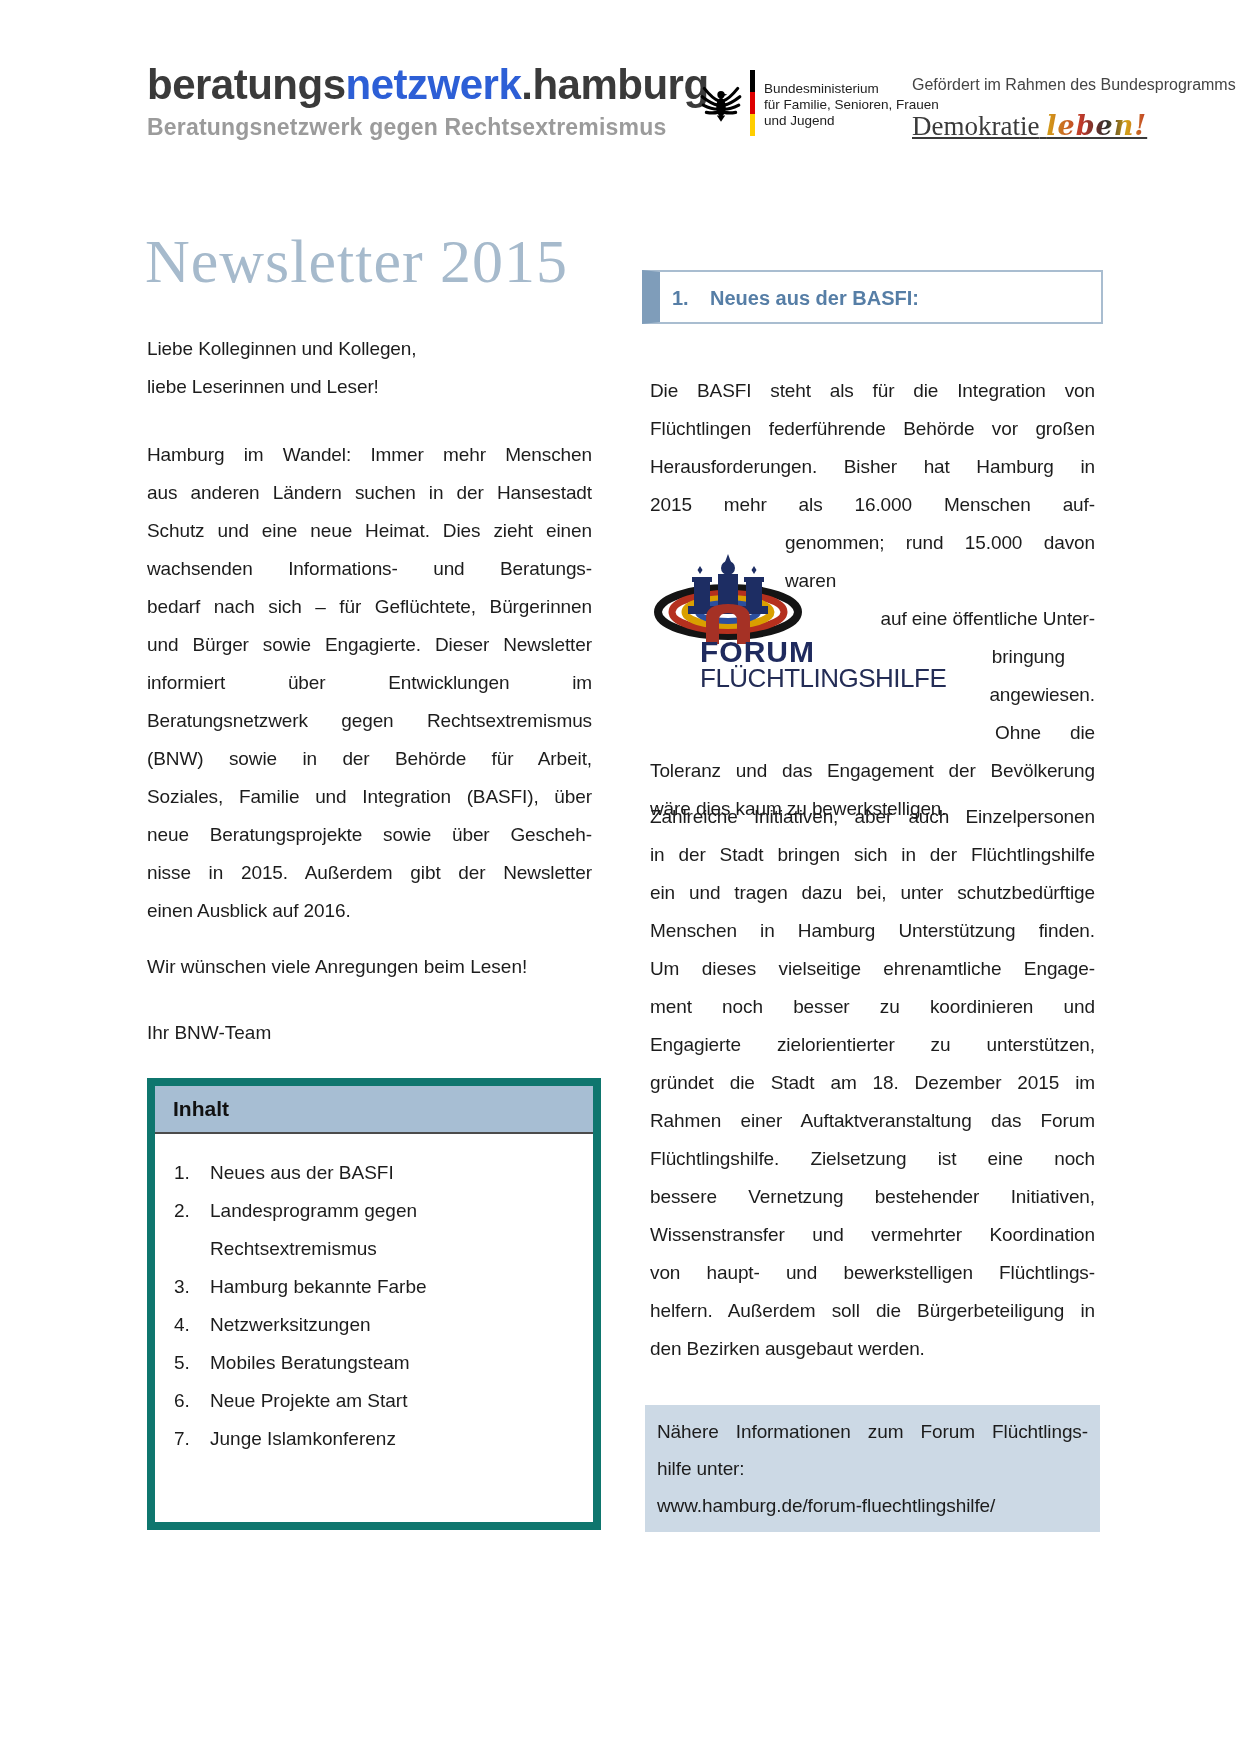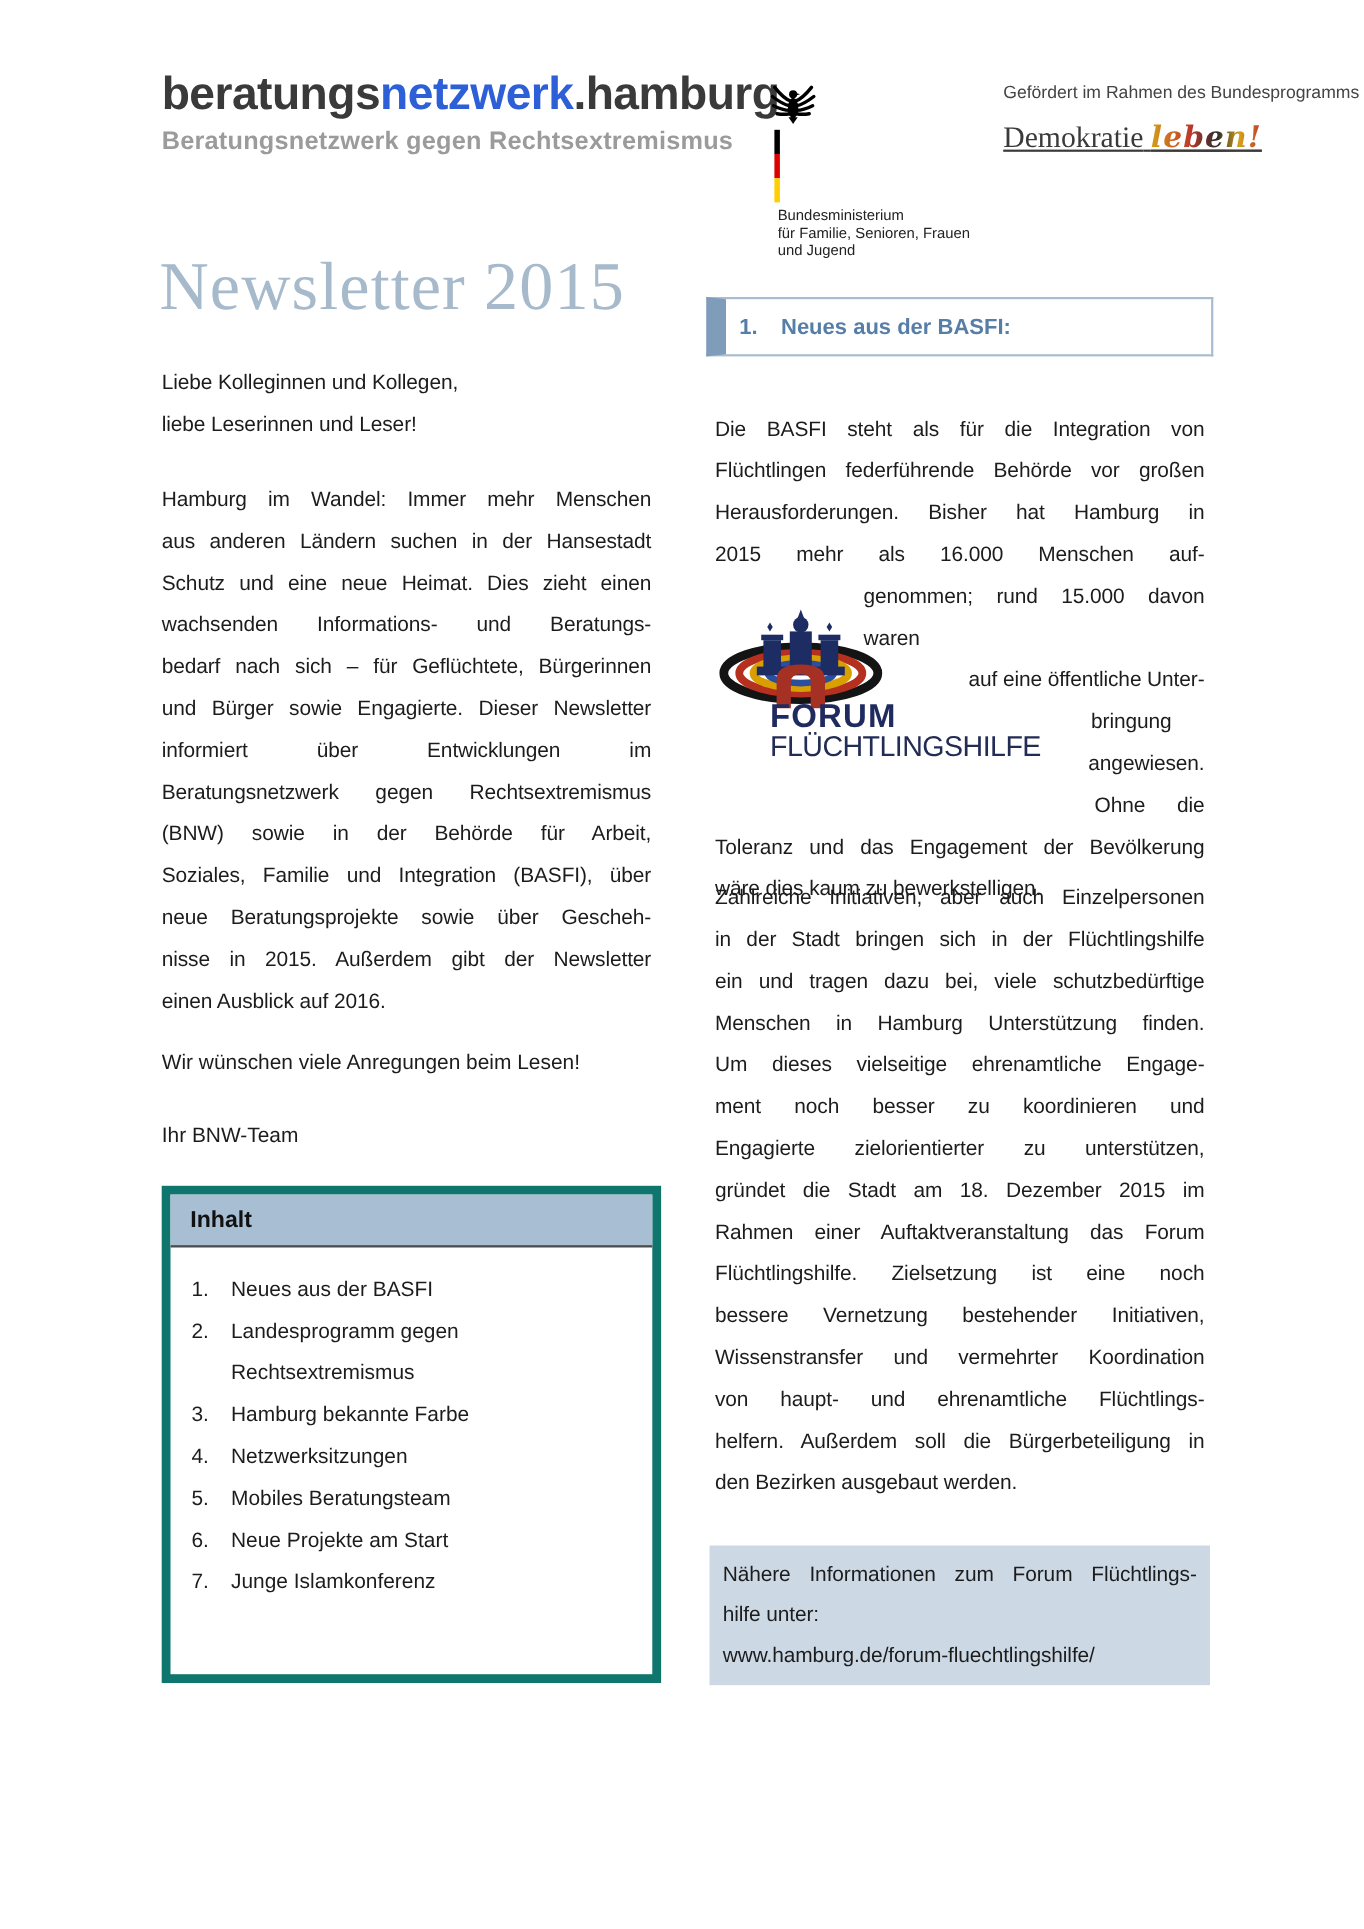--- a/index.html
+++ b/index.html
@@ -6,21 +6,21 @@
   .page{position:relative;width:1240px;height:1754px;background:#ffffff;overflow:hidden;
         font-family:"Liberation Sans",sans-serif;color:#1c1c1c;}
 
   
   .wordmark{position:absolute;left:147px;top:62px;}
   .wm-main{font-size:42px;font-weight:bold;letter-spacing:-0.5px;line-height:1.1;}
   .wm-dark{color:#3a3a3a;}
   .wm-blue{color:#2d5fd6;}
   .wm-sub{font-size:23px;font-weight:bold;color:#9b9b9b;margin-top:6px;letter-spacing:0.2px;}
 
-  .bmfsfj{position:absolute;left:698px;top:70px;display:flex;align-items:flex-start;flex-direction:column;}
+  .bmfsfj{position:absolute;left:698px;top:70px;display:flex;align-items:center;}
   .eagle{width:46px;height:48px;}
   .flagbar{width:5px;height:66px;margin-left:6px;display:flex;flex-direction:column;}
   .flagbar span{flex:1;}
   .fb-black{background:#000000;}
   .fb-red{background:#dd0000;}
   .fb-gold{background:#ffce00;}
   .bm-text{margin-left:9px;margin-top:4px;font-size:13.5px;line-height:16px;color:#222222;}
 
   .demokratie{position:absolute;left:912px;top:76px;}
   .dl-small{font-size:16px;color:#444444;}
@@ -259,31 +259,31 @@
       <path d="M56,92 V66 q0,-14 22,-14 q22,0 22,14 V92 h-13 V68 q0,-7 -9,-7 q-9,0 -9,7 V92 Z" fill="#a53125"></path>
     </svg>
     <div class="fl-forum">FORUM</div>
     <div class="fl-sub">FLÜCHTLINGSHILFE</div>
   </div>
 
   <div class="rpara2">
 
   <div class="line">Zahlreiche Initiativen, aber auch Einzelpersonen</div>
       <div class="line">in der Stadt bringen sich in der Flüchtlingshilfe</div>
-      <div class="line">ein und tragen dazu bei, viele schutzbedürftige</div>
+      <div class="line">ein und tragen dazu bei, unter schutzbedürftige</div>
       <div class="line">Menschen in Hamburg Unterstützung finden.</div>
       <div class="line">Um dieses vielseitige ehrenamtliche Engage-</div>
       <div class="line">ment noch besser zu koordinieren und</div>
       <div class="line">Engagierte zielorientierter zu unterstützen,</div>
       <div class="line">gründet die Stadt am 18. Dezember 2015 im</div>
       <div class="line">Rahmen einer Auftaktveranstaltung das Forum</div>
       <div class="line">Flüchtlingshilfe. Zielsetzung ist eine noch</div>
       <div class="line">bessere Vernetzung bestehender Initiativen,</div>
       <div class="line">Wissenstransfer und vermehrter Koordination</div>
-      <div class="line">von haupt- und ehrenamtliche Flüchtlings-</div>
+      <div class="line">von haupt- und bewerkstelligen Flüchtlings-</div>
       <div class="line">helfern. Außerdem soll die Bürgerbeteiligung in</div>
       <div class="line">den Bezirken ausgebaut werden.</div>
     </div>
 
   <div class="info-box">
 
   <div class="line">Nähere Informationen zum Forum Flüchtlings-</div>
       <div class="line">hilfe unter:</div>
       <div class="line">www.hamburg.de/forum-fluechtlingshilfe/</div>
     </div>

